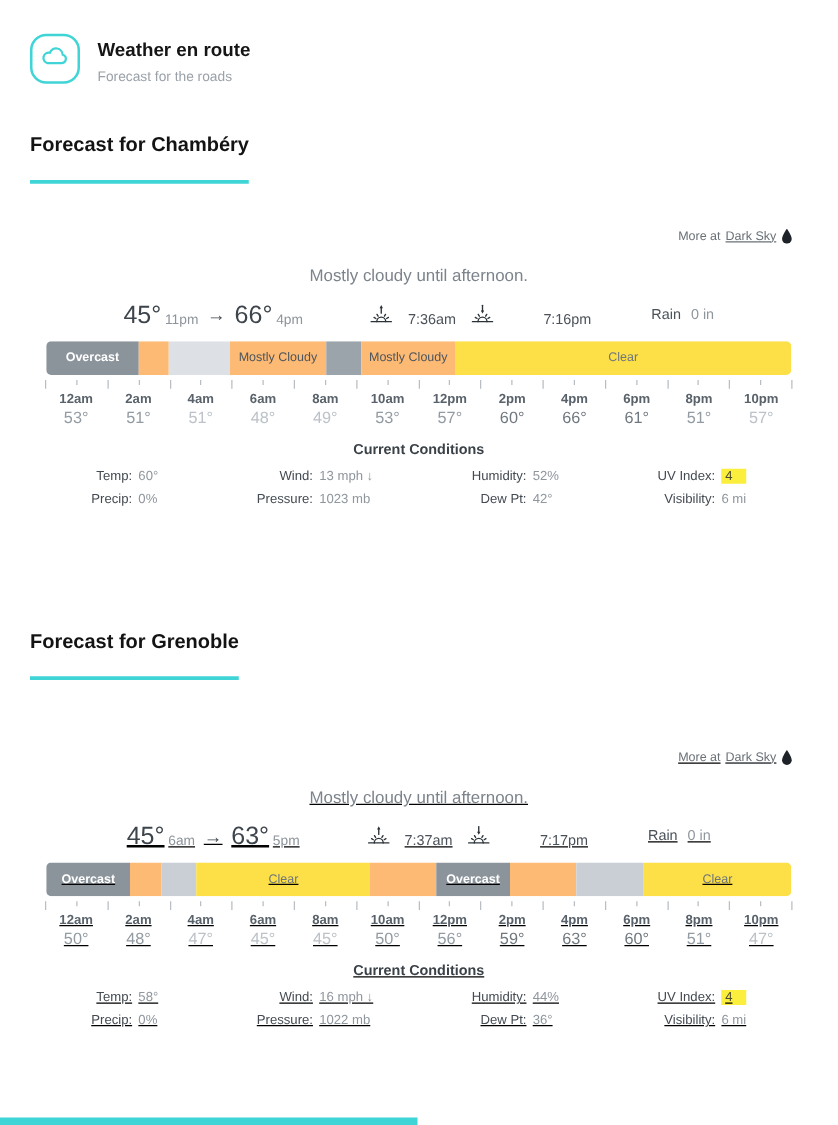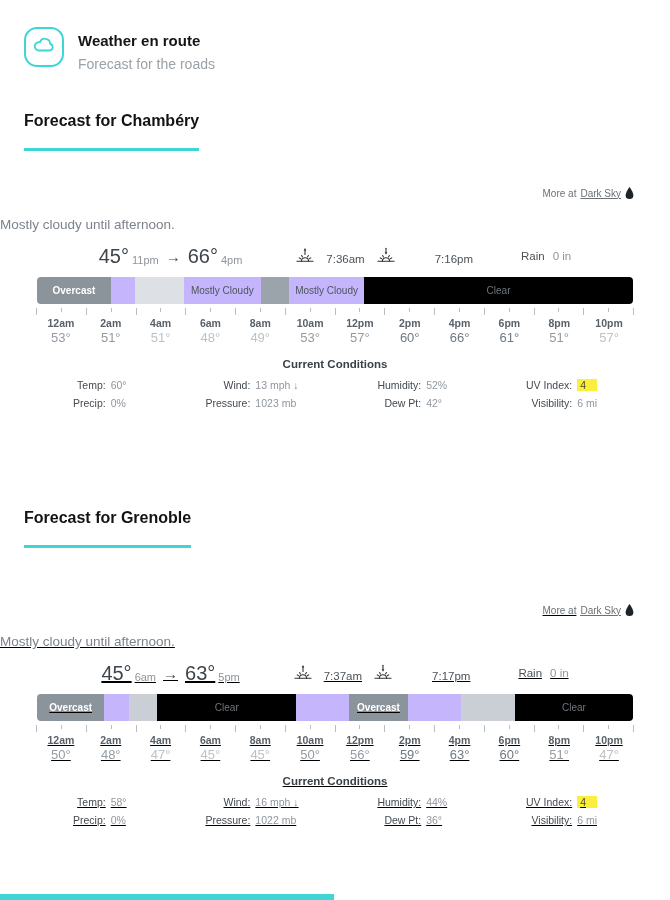--- a/index.html
+++ b/index.html
@@ -4,59 +4,59 @@
 <style>
   * { box-sizing: border-box; margin: 0; padding: 0; }
   html,body { width:670px; height:900px; background:#ffffff; overflow:hidden;
     font-family:"Liberation Sans", sans-serif; position:relative; }
 
   
   .header { display:flex; align-items:flex-start; gap:14px; padding:27px 0 0 24px; }
   .logo { width:40px; height:40px; border:2.5px solid #3fd4d6; border-radius:13px;
     display:flex; align-items:center; justify-content:center; flex:0 0 auto; }
   .app-title { font-size:15px; font-weight:bold; color:#151515; margin-top:5px; }
-  .app-subtitle { font-size:14px; color:#9aa1a8; margin-top:7px; }
+  .app-subtitle { font-size:11px; color:#9aa1a8; margin-top:7px; }
 
   
   .city-section { margin-left:0; }
   .sec-0 { margin-top:40px; }
   .sec-1 { margin-top:100px;text-decoration:underline; }
   .city-heading { display:inline-block; margin-left:24px; font-size:16px; font-weight:bold;
     color:#131313; border-bottom:3px solid #3fd4d6; padding-bottom:18px; }
 
   
   .more-row { text-align:right; padding-right:36px; font-size:10px; color:#6b7177;
     display:flex; justify-content:flex-end; align-items:center; gap:4px; }
   .sec-0 .more-row { margin-top:36px; }
   .sec-1 .more-row { margin-top:56px; }
   .provider-link { color:#6b7177; text-decoration:underline; cursor:pointer; }
   .ds-icon svg { display:block; }
 
-  .summary { text-align:left; font-size:13.5px; color:#7c838b; margin-top:18px; }
+  .summary { text-align:center; font-size:13.5px; color:#7c838b; margin-top:18px; }
 
   .temp-line { display:flex; justify-content:center; align-items:center; margin-top:13px; height:22px; }
   .big-temp { font-size:20px; color:#3d444b; }
   .small-time { font-size:11px; color:#8d949b; margin-left:3px; align-self:flex-end; padding-bottom:1px; }
   .arrow { font-size:15px; color:#3d444b; margin:0 7px; }
   .sun-group { display:flex; align-items:flex-end; gap:4px; font-size:11.5px; color:#4a5158; }
   .sun-first { margin-left:54px;gap:12px; }
   .sun-second { margin-left:12px;gap:40px; }
   .rain-group { margin-left:48px; font-size:11.5px; color:#4a5158; display:flex; gap:8px; }
   .rain-value { color:#8f969d; }
 
   .bar { width:596px; height:27px; margin:10px auto 0; display:flex;
     border-radius:4px; overflow:hidden; }
   .seg { display:flex; align-items:center; justify-content:center; font-size:10px;
     white-space:nowrap; overflow:hidden; }
   .sh-dark  { background:#8c949b; color:#ffffff; font-weight:bold; }
   .sh-dark2 { background:#9ba3ab; color:#ffffff; }
-  .sh-medium{ background:#c4b5fd; color:#4d555c; }
+  .sh-medium{ background:#fdba74; color:#4d555c; }
   .sh-mlight{ background:#c9cfd5; color:#5d646b; }
   .sh-light { background:#dde1e6; color:#6e757c; }
-  .sh-xlight{ background:#000000; color:#6e757c; }
+  .sh-xlight{ background:#fde047; color:#6e757c; }
 
   .ticks { width:598px; margin:4px auto 0; height:7px; display:flex;
     justify-content:space-between; align-items:flex-start; }
   .tick { width:1px; background:#b8bec4; }
   .tick.tall { height:7px; } .tick.short { height:4px; }
 
   .hours, .temps { width:598px; margin:12px auto 0; display:flex; }
   .hours span, .temps span { flex:1; text-align:center; }
   .hours { font-size:10.5px; font-weight:bold; color:#59626a; margin-top:2px; }
   .temps { font-size:13px; margin-top:1px;justify-content:space-between; }

